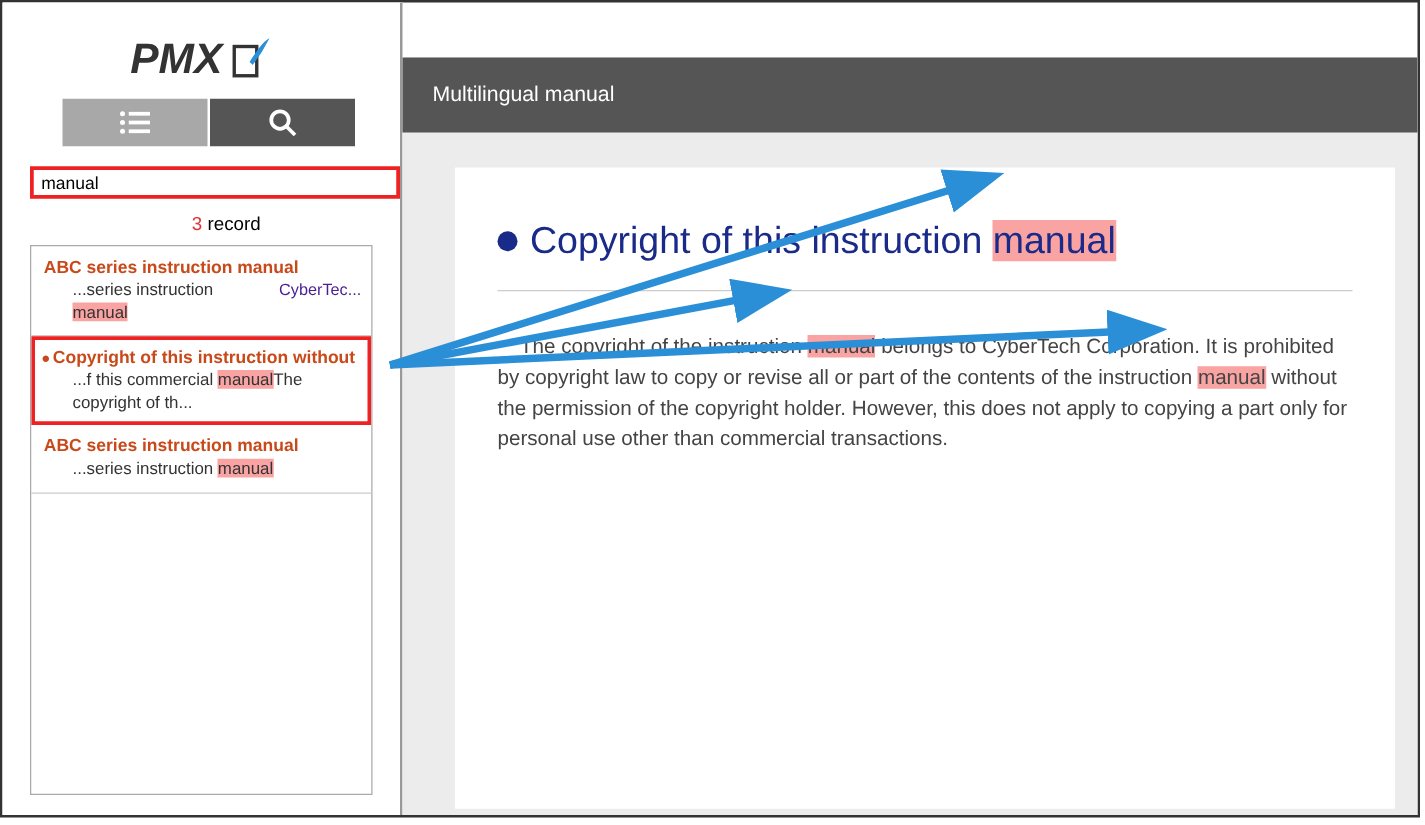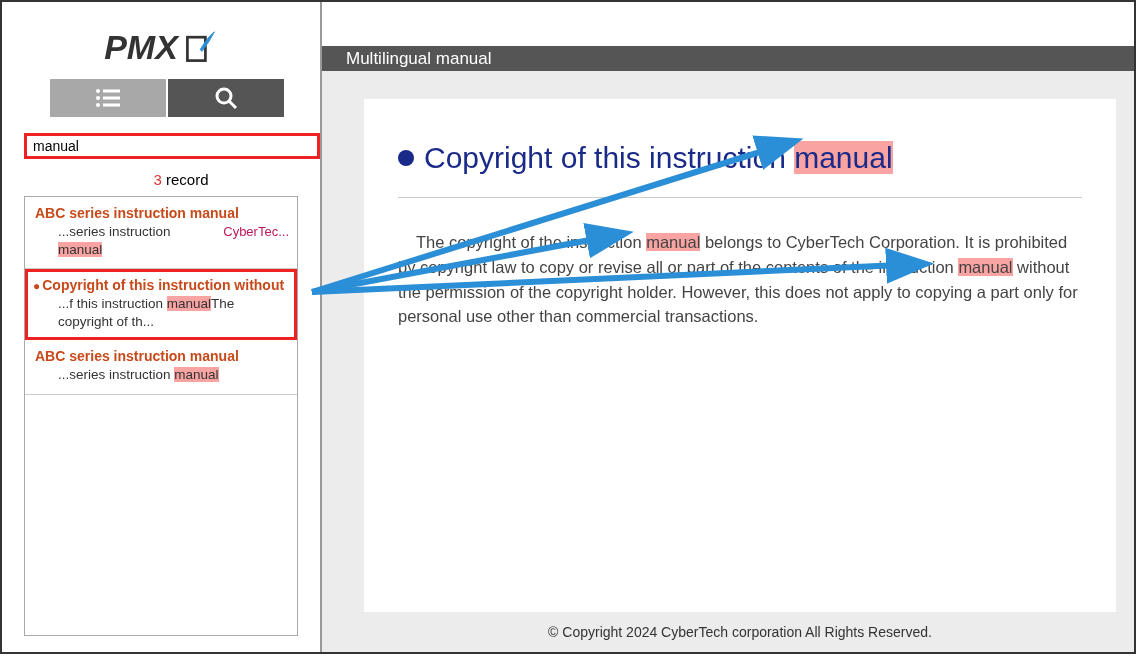--- a/index.html
+++ b/index.html
@@ -17,21 +17,21 @@
   .search-box { width: 296px; height: 26px; border: 3px solid #e22; padding: 2px 6px; font-size: 14px; }
   .record-count { text-align: center; font-size: 15px; padding: 6px 0 8px 0; margin-left: 40px; }
   .record-count .num { color: #d33; }
   .results { border: 1px solid #aaa; margin: 0 6px; height: 548px; overflow: auto; }
   .result-item { padding: 8px 8px 10px 8px; border-bottom: 1px solid #ccc; cursor: pointer; }
   .result-item.selected { outline: 3px solid #e22; outline-offset: -3px; border-bottom: none; }
   .result-title { color: #c84a1a; font-weight: bold; font-size: 14px; margin-bottom: 2px; }
   .result-title .bullet { color: #c84a1a; font-size: 12px; margin-right: 2px; }
   .result-snippet { font-size: 13.5px; color: #333; margin-left: 25px; display: flex; justify-content: space-between; align-items: baseline; }
   .result-snippet-text { flex: 1; line-height: 1.3; }
-  .result-meta { color: #be185d; font-size: 13px; margin-left: 12px; white-space: nowrap; }
+  .result-meta { color: #4c1d95; font-size: 13px; margin-left: 12px; white-space: nowrap; }
   .hl { background: #f9a3a3; }
   .main { flex: 1; background: #ececec; display: flex; flex-direction: column; position: relative; margin-top: 44px; }
   .topbar { background: #555; color: #fff; height: 60px; display: flex; align-items: center; padding: 0 24px; font-size: 17px; }
   .content-wrap { flex: 1; padding: 28px 18px 0 42px; position: relative; }
   .content-card { background: #fff; width: 100%; height: 513px; padding: 42px 34px 24px 34px; position: relative; overflow-y: scroll; }
   .content-card::-webkit-scrollbar { width: 18px; }
   .content-card::-webkit-scrollbar-track { background: #f1f1f1; }
   .content-card::-webkit-scrollbar-thumb { background: #ccc; }
   .doc-heading { font-size: 30px; color: #1a2a88; display: flex; align-items: center; gap: 10px; font-weight: normal; padding-bottom: 22px; margin-bottom: 32px; border-bottom: 1px solid #ccc; }
   .doc-heading .dot { width: 16px; height: 16px; background: #1a2a88; border-radius: 50%; flex-shrink: 0; }
@@ -100,21 +100,21 @@
           <span class="result-snippet-text"><span>...series instruction </span><span class="hl">manual</span><span></span></span>
           <span class="result-meta">CyberTec...</span>
         </div>
       </div>
 
       <div class="result-item selected">
         <div class="result-title">
           <span class="bullet">●</span><span>Copyright of this instruction without</span>
         </div>
         <div class="result-snippet">
-          <span class="result-snippet-text"><span>...f this instruction </span><span class="hl">manual</span><span>The copyright of th...</span></span>
+          <span class="result-snippet-text"><span>...f this commercial </span><span class="hl">manual</span><span>The copyright of th...</span></span>
           <span class="result-meta"></span>
         </div>
       </div>
 
       <div class="result-item">
         <div class="result-title">
           <span class="bullet"></span><span>ABC series instruction manual</span>
         </div>
         <div class="result-snippet">
           <span class="result-snippet-text"><span>...series instruction </span><span class="hl">manual</span><span></span></span>
@@ -131,23 +131,20 @@
     <div class="content-wrap">
       <div class="content-card">
         <h1 class="doc-heading">
           <span class="dot"></span>
           <span><span>Copyright of this instruction </span><span class="hl">manual</span></span>
         </h1>
         <p class="doc-body">
           <span>The copyright of the instruction </span><span class="hl">manual</span><span> belongs to CyberTech Corporation. It is prohibited by copyright law to copy or revise all or part of the contents of the instruction </span><span class="hl">manual</span><span> without the permission of the copyright holder. However, this does not apply to copying a part only for personal use other than commercial transactions.</span>
         </p>
       </div>
-      <div class="footer">
-        <span>© Copyright  2024 CyberTech corporation  All  Rights  Reserved.</span>
-      </div>
     </div>
   </main>
 
   <svg class="arrows">
     <defs>
       <marker id="arrowhead" markerWidth="8" markerHeight="8" refX="6" refY="3" orient="auto">
         <polygon points="0 0, 8 3, 0 6" fill="#2a8fd6"></polygon>
       </marker>
     </defs>
     <line x1="310" y1="290" x2="790" y2="140" stroke="#2a8fd6" stroke-width="6" marker-end="url(#arrowhead)"></line>

